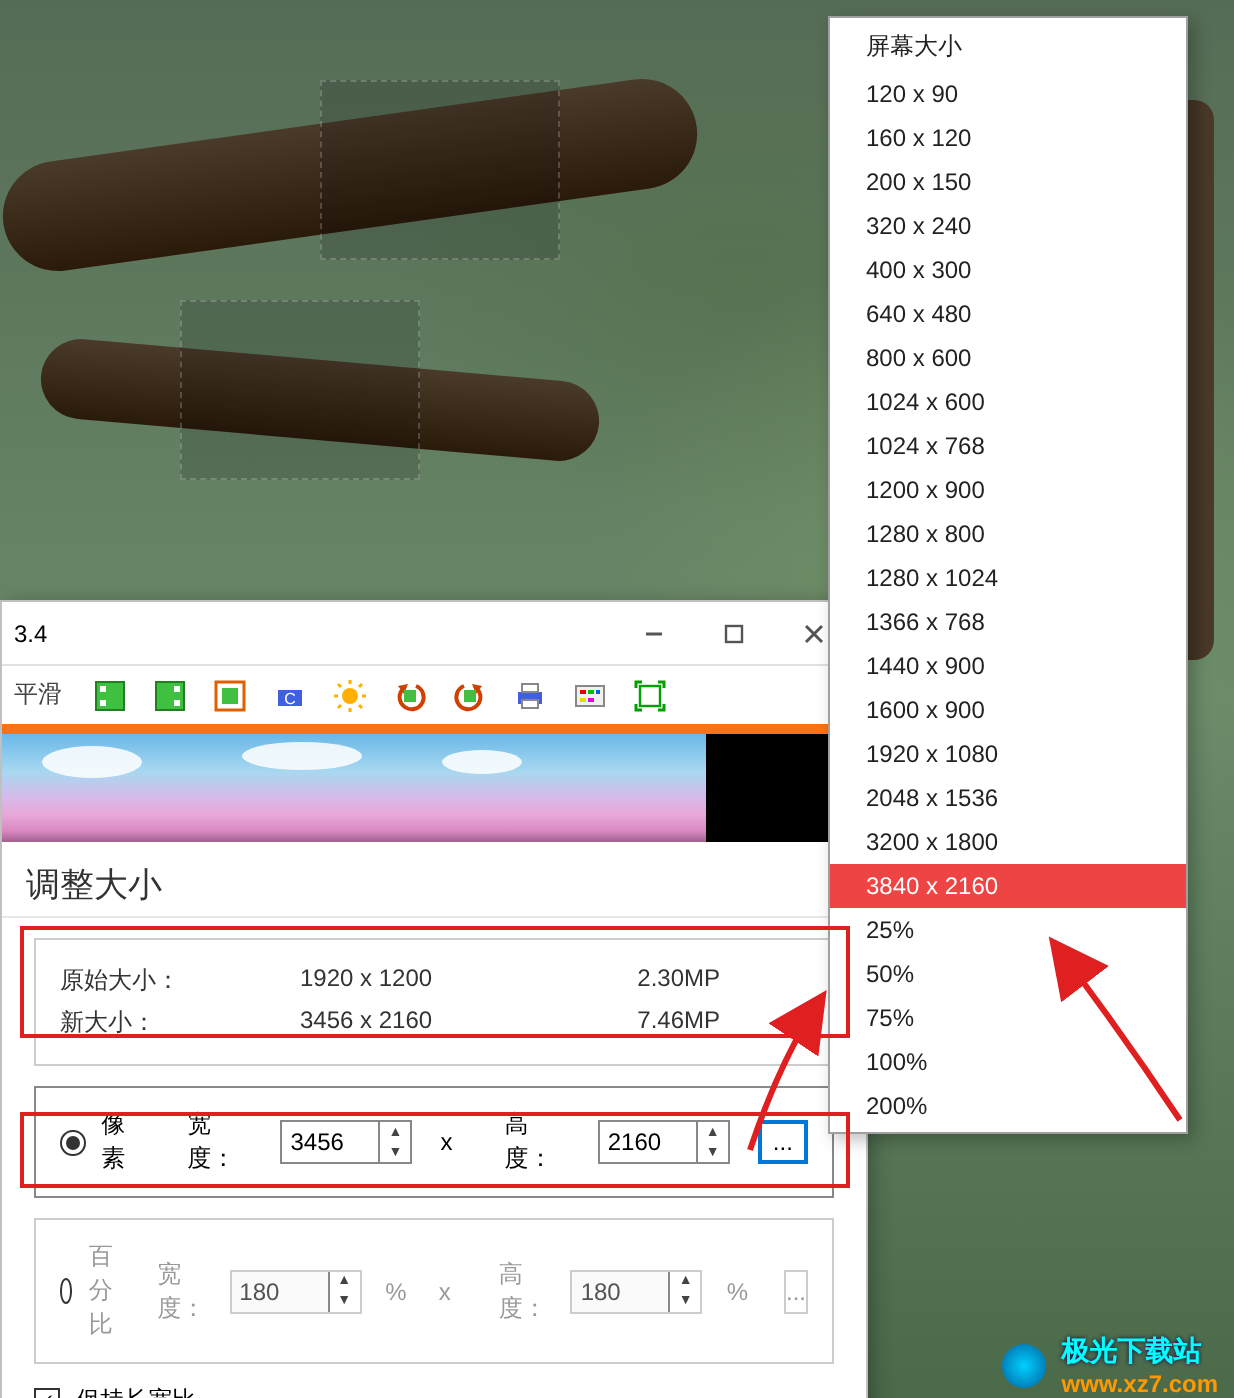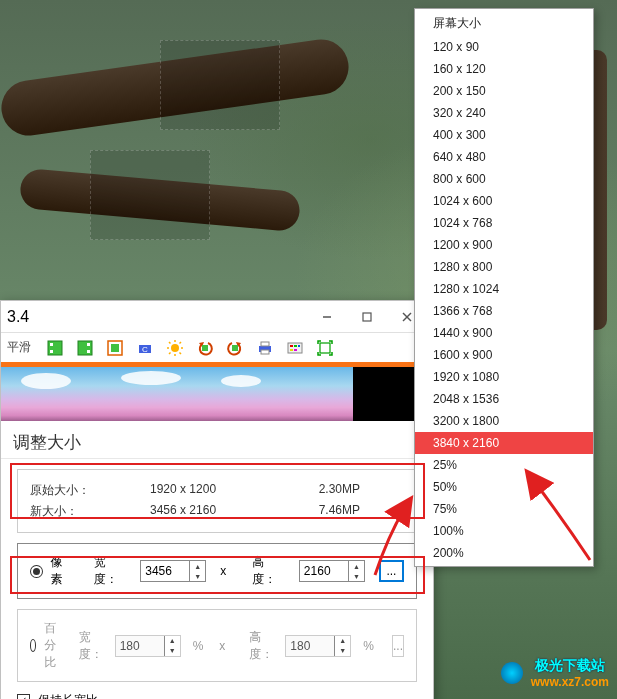--- a/index.html
+++ b/index.html
@@ -12,21 +12,21 @@
   .branch { position: absolute; background: #3a2a1a; border-radius: 40px; }
   .b1 { width: 350px; height: 55px; top: 60px; left: 0; transform: rotate(-8deg); background: linear-gradient(#4a3a2a,#2a1a0a); }
   .b2 { width: 280px; height: 40px; top: 180px; left: 20px; transform: rotate(5deg); background: linear-gradient(#4a3a2a,#2a1a0a); }
   .b3 { width: 60px; height: 280px; top: 50px; right: 10px; background: linear-gradient(90deg,#2a1a0a,#4a3a2a); border-radius: 10px; }
 
   .dark-sel { position: absolute; border: 1px dashed rgba(255,255,255,0.2); background: rgba(0,0,0,0.15); }
 
   
   .win { position: absolute; left: 0; top: 300px; width: 434px; background: #fff; border: 1px solid #c0c0c0; box-shadow: 2px 2px 10px rgba(0,0,0,0.3); }
   .titlebar { height: 32px; display: flex; align-items: center; padding: 0 6px; border-bottom: 1px solid #e0e0e0; }
-  .titlebar .title { flex: 1; font-size: 16px; color: #000; }
+  .titlebar .title { flex: 1; font-size: 12px; color: #000; }
   .win-btns { display: flex; }
   .win-btn { width: 40px; height: 30px; display: flex; align-items: center; justify-content: center; color: #666; }
 
   .toolbar { height: 34px; display: flex; align-items: center; gap: 6px; padding: 0 6px; border-bottom: 5px solid #f97316; }
   .toolbar .label { color: #444; margin-right: 6px; }
   .tbtn { width: 24px; height: 24px; display: flex; align-items: center; justify-content: center; border: 1px solid transparent; border-radius: 2px; }
 
   .preview { width: 100%; height: 54px; background: #000; position: relative; }
   .preview .sky { position: absolute; left: 0; right: 80px; top: 0; bottom: 0; background: linear-gradient(180deg,#6ab8e8 0%,#a8d8f0 35%,#d8b8e8 60%,#e8a8d8 75%,#d888c0 90%,#a06090 100%); }
   .preview .cloud { position: absolute; background: rgba(255,255,255,0.85); border-radius: 50%; }
@@ -61,21 +61,21 @@
   .menu { position: absolute; left: 414px; top: 8px; width: 180px; background: #fff; border: 1px solid #a0a0a0; box-shadow: 3px 3px 8px rgba(0,0,0,0.25); padding: 2px 0; }
   .menu-item { padding: 4px 18px; font-size: 12px; color: #222; }
   .menu-item.header { font-weight: normal; color: #222; }
   .menu-item.selected { background: #ef4444; color: #fff; }
 
   
   .arrow { position: absolute; pointer-events: none; }
 
   .red-frame { position: absolute; border: 2px solid #e02020; }
 
-  .watermark { position: absolute; right: 8px; bottom: 10px; display: flex; align-items: center; gap: 8px; color: #00ffff; font-size: 14px; font-weight: bold; text-shadow: 0 0 2px #004; text-align: center; }
+  .watermark { position: absolute; right: 8px; bottom: 0; display: flex; align-items: center; gap: 8px; color: #00ffff; font-size: 14px; font-weight: bold; text-shadow: 0 0 2px #004; }
   .wm-url { font-size: 12px; color: #ff9900; text-shadow: none; }
   .wm-logo { width: 22px; height: 22px; border-radius: 50%; background: radial-gradient(circle,#00d0ff,#0060a0); display: inline-block; }
 </style>
 </head>
 <body>
 <div class="root">
 
 <div class="bg-forest"></div>
 <div class="branch b1"></div>
 <div class="branch b2"></div>

